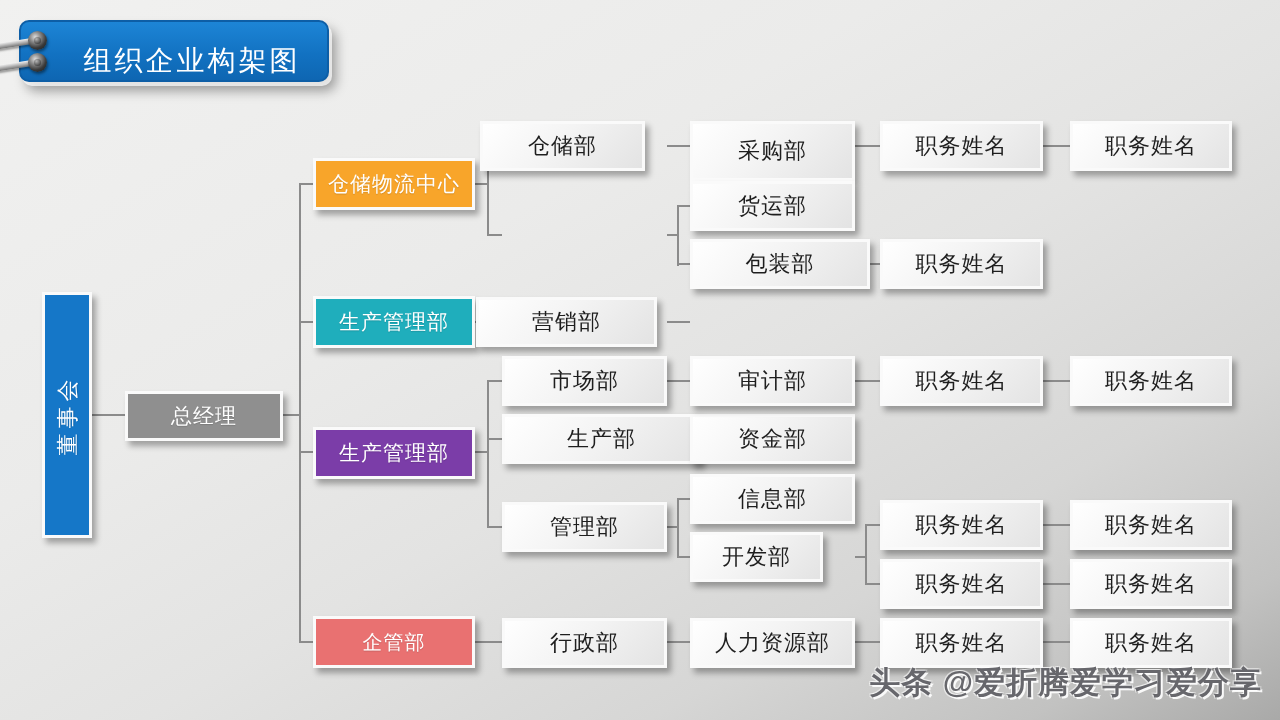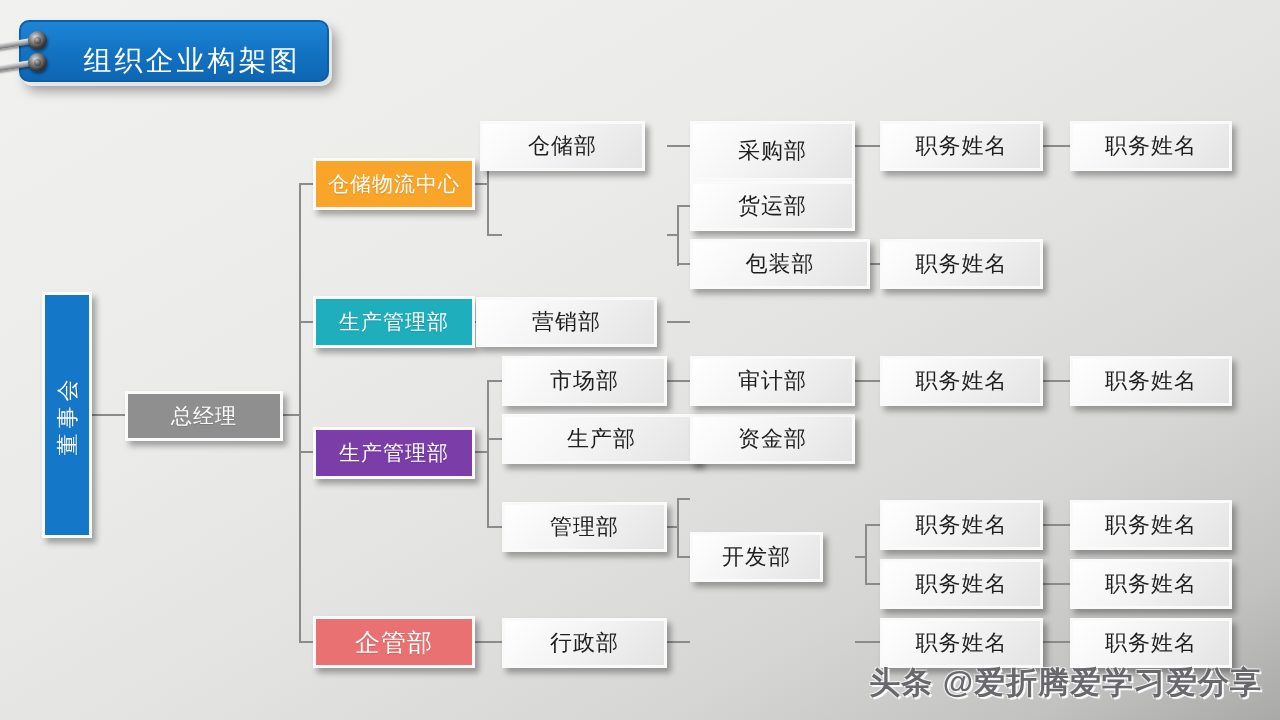--- a/index.html
+++ b/index.html
@@ -116,35 +116,37 @@
   <div class="line h" style="left:1043px;top:641px;width:27px"></div>
 
   <div class="node colored c-blue vtext" style="left:42px;top:292px;width:50px;height:246px">
     <span>董事会</span>
   </div>
   <div class="node colored c-gray" style="left:125px;top:391px;width:158px;height:50px;font-size:21px">总经理</div>
 
   <div class="node colored c-orange" style="left:313px;top:158px;width:162px;height:52px;font-size:21px">仓储物流中心</div>
   <div class="node colored c-teal" style="left:313px;top:296px;width:162px;height:52px;font-size:21px">生产管理部</div>
   <div class="node colored c-purple" style="left:313px;top:427px;width:162px;height:52px;font-size:21px">生产管理部</div>
-  <div class="node colored c-red" style="left:313px;top:616px;width:162px;height:52px;font-size:25px">企管部</div>
+  <div class="node colored c-red" style="left:313px;top:616px;width:162px;height:52px;font-size:20px">企管部</div>
 
   <div class="node" style="left:480px;top:121px;width:165px;height:50px">仓储部</div>
   <div class="node" style="left:476px;top:297px;width:181px;height:50px">营销部</div>
   <div class="node" style="left:502px;top:356px;width:165px;height:50px">市场部</div>
   <div class="node" style="left:502px;top:414px;width:199px;height:50px">生产部</div>
   <div class="node" style="left:502px;top:502px;width:165px;height:50px">管理部</div>
   <div class="node" style="left:502px;top:618px;width:165px;height:50px">行政部</div>
 
   <div class="node" style="left:690px;top:121px;width:165px;height:60px">采购部</div>
   <div class="node" style="left:690px;top:181px;width:165px;height:50px">货运部</div>
   <div class="node" style="left:690px;top:239px;width:180px;height:50px">包装部</div>
   <div class="node" style="left:690px;top:414px;width:165px;height:50px">资金部</div>
   <div class="node" style="left:690px;top:356px;width:165px;height:50px">审计部</div>
+  <div class="node" style="left:690px;top:474px;width:165px;height:50px">信息部</div>
   <div class="node" style="left:690px;top:532px;width:133px;height:50px">开发部</div>
+  <div class="node" style="left:690px;top:618px;width:165px;height:50px">人力资源部</div>
 
   <div class="node" style="left:880px;top:121px;width:163px;height:50px">职务姓名</div>
   <div class="node" style="left:880px;top:239px;width:163px;height:50px">职务姓名</div>
   <div class="node" style="left:880px;top:356px;width:163px;height:50px">职务姓名</div>
   <div class="node" style="left:880px;top:500px;width:163px;height:50px">职务姓名</div>
   <div class="node" style="left:880px;top:559px;width:163px;height:50px">职务姓名</div>
   <div class="node" style="left:880px;top:618px;width:163px;height:50px">职务姓名</div>
 
   <div class="node" style="left:1070px;top:121px;width:162px;height:50px">职务姓名</div>
   <div class="node" style="left:1070px;top:356px;width:162px;height:50px">职务姓名</div>

